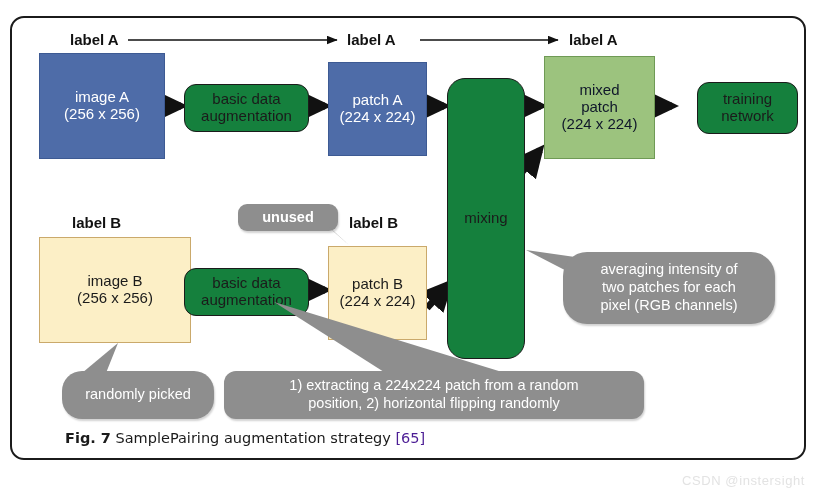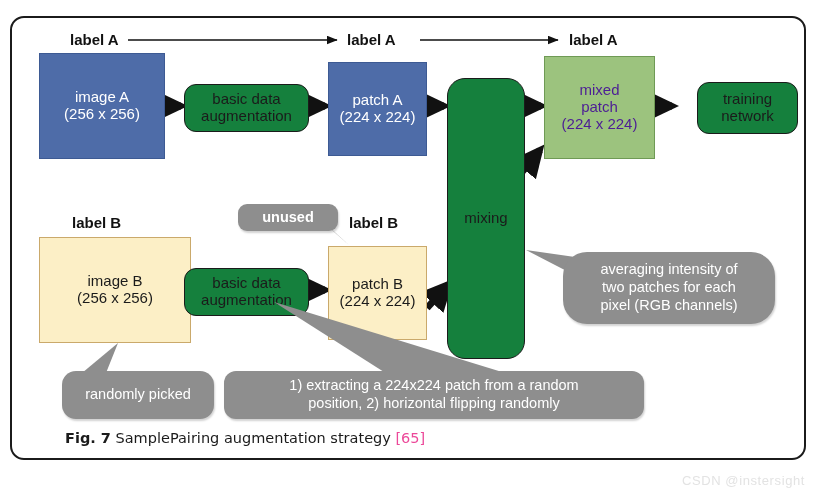--- a/index.html
+++ b/index.html
@@ -58,21 +58,21 @@
     color: #ffffff;
   }
   .img-box.yellow {
     background: #fcefc6;
     border: 1px solid #caa96b;
     color: #1b1b1b;
   }
   .img-box.green {
     background: #9cc37e;
     border: 1px solid #6f9a55;
-    color: #4c1d95;
+    color: #0f172a;
   }
 
   
   .proc-box {
     background: #15803d;
     border: 1.6px solid #1b1b1b;
     border-radius: 12px;
     color: #1b1b1b;
     font-size: 15px;
   }
@@ -128,21 +128,21 @@
     font-family: "DejaVu Sans", sans-serif;
     font-size: 14.5px;
     color: #1b1b1b;
     white-space: nowrap;
   }
   #caption .fig-no {
     font-weight: bold;
     margin-left: 31px;
   }
   #caption .cite {
-    color: #ec4899;
+    color: #4c1d95;
   }
 
   
   #watermark {
     position: absolute;
     right: 14px;
     bottom: 6px;
     font-size: 13px;
     color: #e3e3e3;
     letter-spacing: .6px;
@@ -256,21 +256,21 @@
       <div>
         <div>averaging intensity of</div>
         <div>two patches for each</div>
         <div>pixel (RGB channels)</div>
       </div>
     </div>
 
     <svg style="position:absolute; left:48px; top:325px; width:60px; height:42px;" viewBox="0 0 60 42">
       <path d="M58,0 L10,40 L42,40 Z" fill="#8e8e8e"></path>
     </svg>
-    <div class="callout plain" style="left:50px; top:353px; width:152px; height:48px; border-radius:14px;">
+    <div class="callout plain" style="left:50px; top:353px; width:152px; height:48px; border-radius:20px;">
       <div>
         <div>randomly picked</div>
       </div>
     </div>
 
     <svg style="position:absolute; left:262px; top:284px; width:230px; height:76px;" viewBox="0 0 230 76">
       <path d="M0,0 L228,70 L110,70 Z" fill="#8e8e8e"></path>
     </svg>
     <div class="callout plain" style="left:212px; top:353px; width:420px; height:48px; border-radius:12px;">
       <div>

